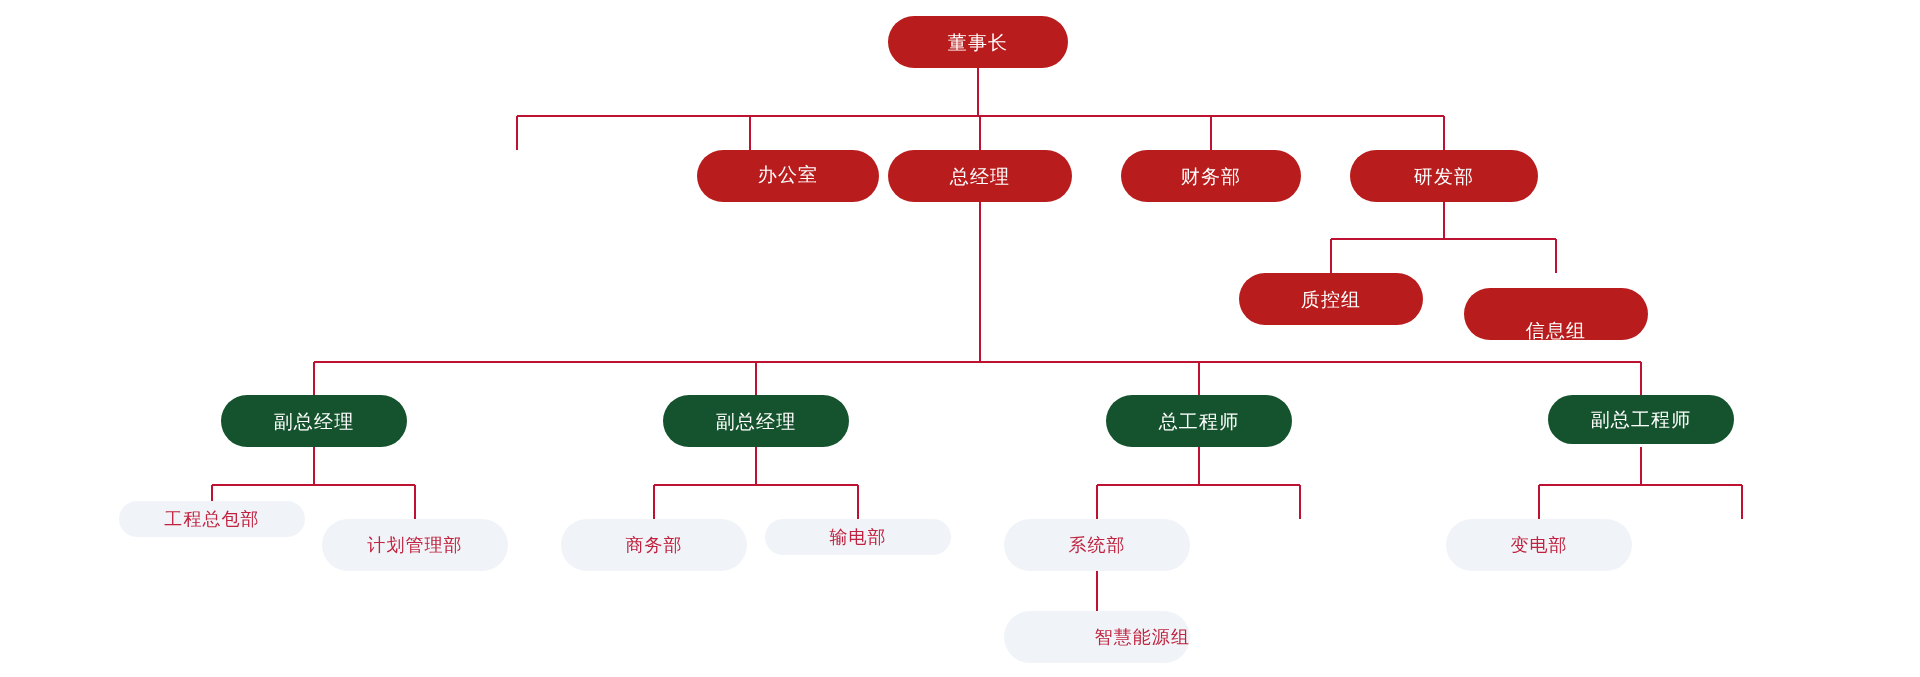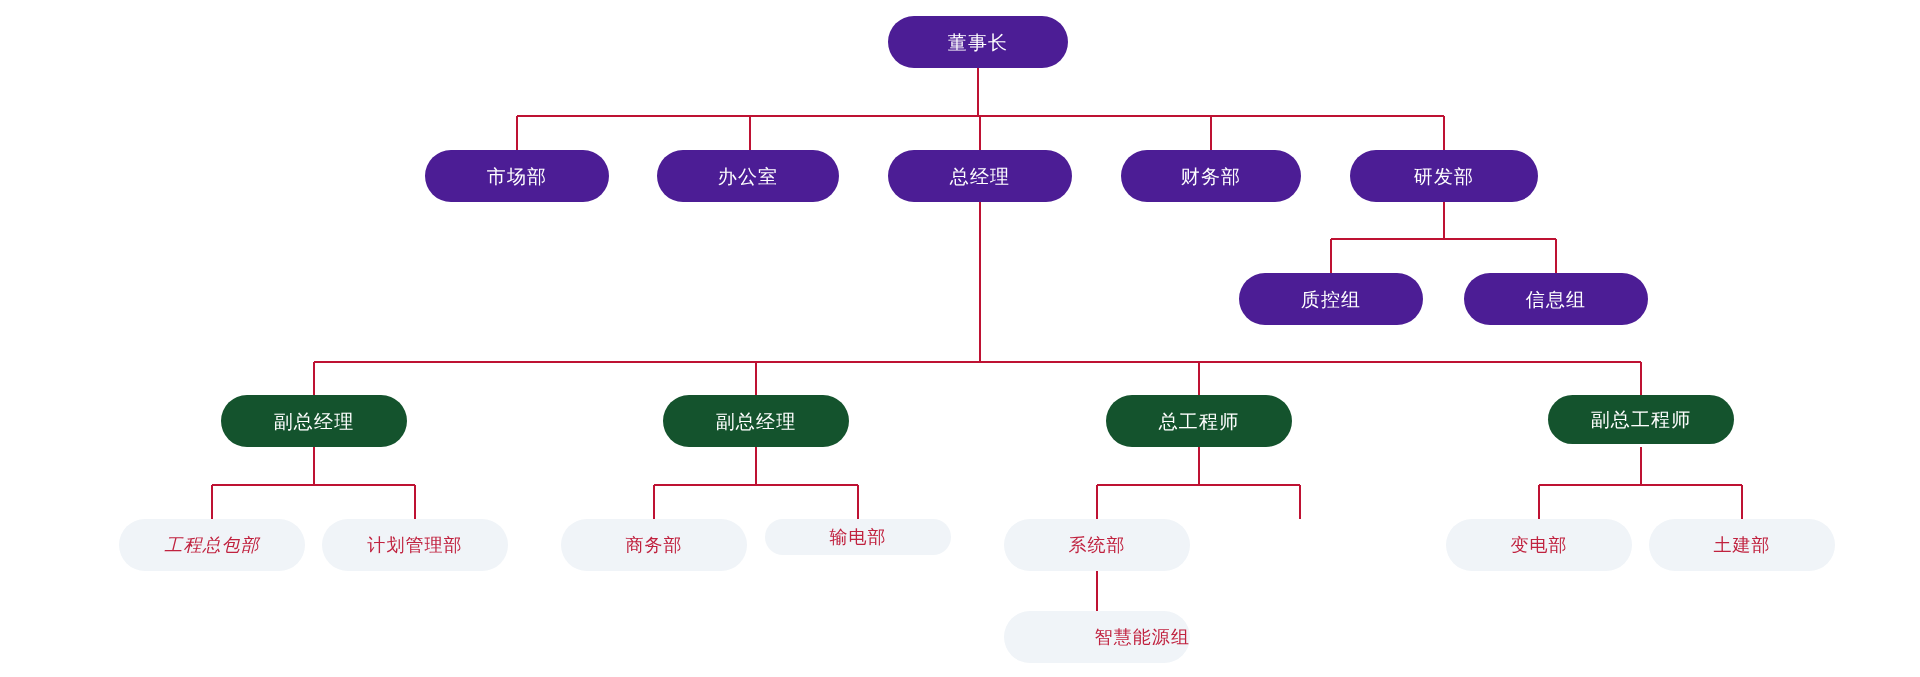--- a/index.html
+++ b/index.html
@@ -34,21 +34,21 @@
     justify-content: center;
     text-align: center;
     white-space: nowrap;
     letter-spacing: 0.06em;
     line-height: 1;
     user-select: none;
   }
   .node-level-1,
   .node-level-2,
   .node-level-3 {
-    background: #4c1d95;
+    background: #b91c1c;
     color: #ffffff;
     font-size: 19px;
   }
   .node-level-mid {
     background: #14532d;
     color: #ffffff;
     font-size: 19px;
   }
   .node-level-leaf {
     background: #F0F4F8;
@@ -94,70 +94,64 @@
       <line x1="1539" y1="485" x2="1742" y2="485" stroke="#BE1233" stroke-width="1.4" shape-rendering="crispEdges"></line>
       <line x1="1539" y1="485" x2="1539" y2="519" stroke="#BE1233" stroke-width="1.4" shape-rendering="crispEdges"></line>
       <line x1="1742" y1="485" x2="1742" y2="519" stroke="#BE1233" stroke-width="1.4" shape-rendering="crispEdges"></line>
       <line x1="1097" y1="571" x2="1097" y2="605" stroke="#BE1233" stroke-width="1.4" shape-rendering="crispEdges"></line>
       <line x1="1097" y1="605" x2="1097" y2="605" stroke="#BE1233" stroke-width="1.4" shape-rendering="crispEdges"></line>
       <line x1="1097" y1="605" x2="1097" y2="611" stroke="#BE1233" stroke-width="1.4" shape-rendering="crispEdges"></line>
     </svg>
 <div class="node node-level-1" style="left: 888px; top: 16px; width: 180px; height: 52px; border-radius: 26px;">
       <span>董事长</span>
     </div>
-    <div class="node node-level-1" style="left: 425px; top: 150px; width: 184px; height: 52px; border-radius: 26px;">
-      <span>市场部</span>
-    </div>
-    <div class="node node-level-1" style="left: 657px; top: 150px; width: 182px; height: 52px; border-radius: 26px;">
+    <div class="node node-level-1" style="left: 697px; top: 150px; width: 182px; height: 52px; border-radius: 26px; font-family: Liberation Mono, monospace;">
       <span>办公室</span>
     </div>
     <div class="node node-level-1" style="left: 888px; top: 150px; width: 184px; height: 52px; border-radius: 26px;">
       <span>总经理</span>
     </div>
     <div class="node node-level-1" style="left: 1121px; top: 150px; width: 180px; height: 52px; border-radius: 26px;">
       <span>财务部</span>
     </div>
     <div class="node node-level-1" style="left: 1350px; top: 150px; width: 188px; height: 52px; border-radius: 26px;">
       <span>研发部</span>
     </div>
     <div class="node node-level-1" style="left: 1239px; top: 273px; width: 184px; height: 52px; border-radius: 26px;">
       <span>质控组</span>
     </div>
-    <div class="node node-level-1" style="left: 1464px; top: 273px; width: 184px; height: 52px; border-radius: 26px;">
+    <div class="node node-level-1" style="left: 1464px; top: 288px; width: 184px; height: 52px; border-radius: 26px; align-items: flex-end;">
       <span>信息组</span>
     </div>
     <div class="node node-level-mid" style="left: 221px; top: 395px; width: 186px; height: 52px; border-radius: 26px;">
       <span>副总经理</span>
     </div>
     <div class="node node-level-mid" style="left: 663px; top: 395px; width: 186px; height: 52px; border-radius: 26px;">
       <span>副总经理</span>
     </div>
     <div class="node node-level-mid" style="left: 1106px; top: 395px; width: 186px; height: 52px; border-radius: 26px;">
       <span>总工程师</span>
     </div>
     <div class="node node-level-mid" style="left: 1548px; top: 395px; width: 186px; height: 49px; border-radius: 26px;">
       <span>副总工程师</span>
     </div>
-    <div class="node node-level-leaf" style="left: 119px; top: 519px; width: 186px; height: 52px; border-radius: 26px; font-style: italic;">
+    <div class="node node-level-leaf" style="left: 119px; top: 501px; width: 186px; height: 36px; border-radius: 26px;">
       <span>工程总包部</span>
     </div>
     <div class="node node-level-leaf" style="left: 322px; top: 519px; width: 186px; height: 52px; border-radius: 26px;">
       <span>计划管理部</span>
     </div>
     <div class="node node-level-leaf" style="left: 561px; top: 519px; width: 186px; height: 52px; border-radius: 26px;">
       <span>商务部</span>
     </div>
     <div class="node node-level-leaf" style="left: 765px; top: 519px; width: 186px; height: 36px; border-radius: 26px;">
       <span>输电部</span>
     </div>
     <div class="node node-level-leaf" style="left: 1004px; top: 519px; width: 186px; height: 52px; border-radius: 26px;">
       <span>系统部</span>
     </div>
     <div class="node node-level-leaf" style="left: 1446px; top: 519px; width: 186px; height: 52px; border-radius: 26px;">
       <span>变电部</span>
     </div>
-    <div class="node node-level-leaf" style="left: 1649px; top: 519px; width: 186px; height: 52px; border-radius: 26px;">
-      <span>土建部</span>
-    </div>
     <div class="node node-level-leaf" style="left: 1004px; top: 611px; width: 186px; height: 52px; border-radius: 26px; justify-content: flex-end;">
       <span>智慧能源组</span>
     </div>
   </div>
 
 </body></html>

